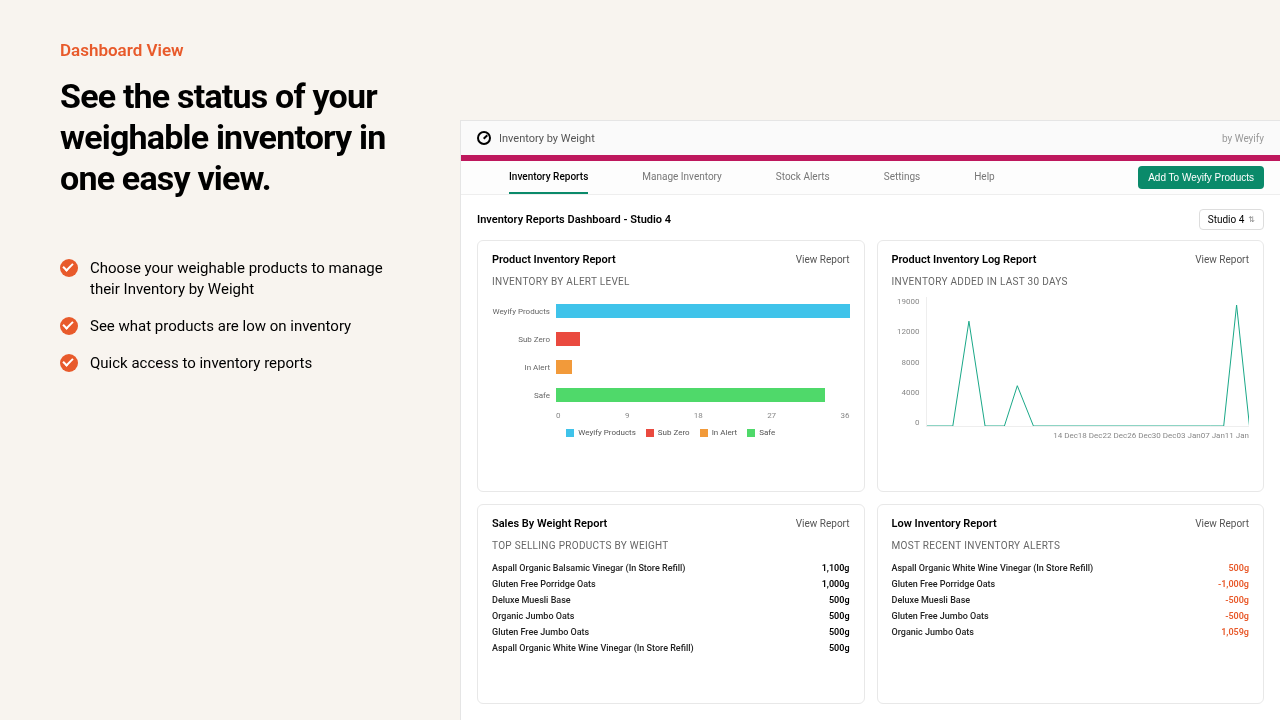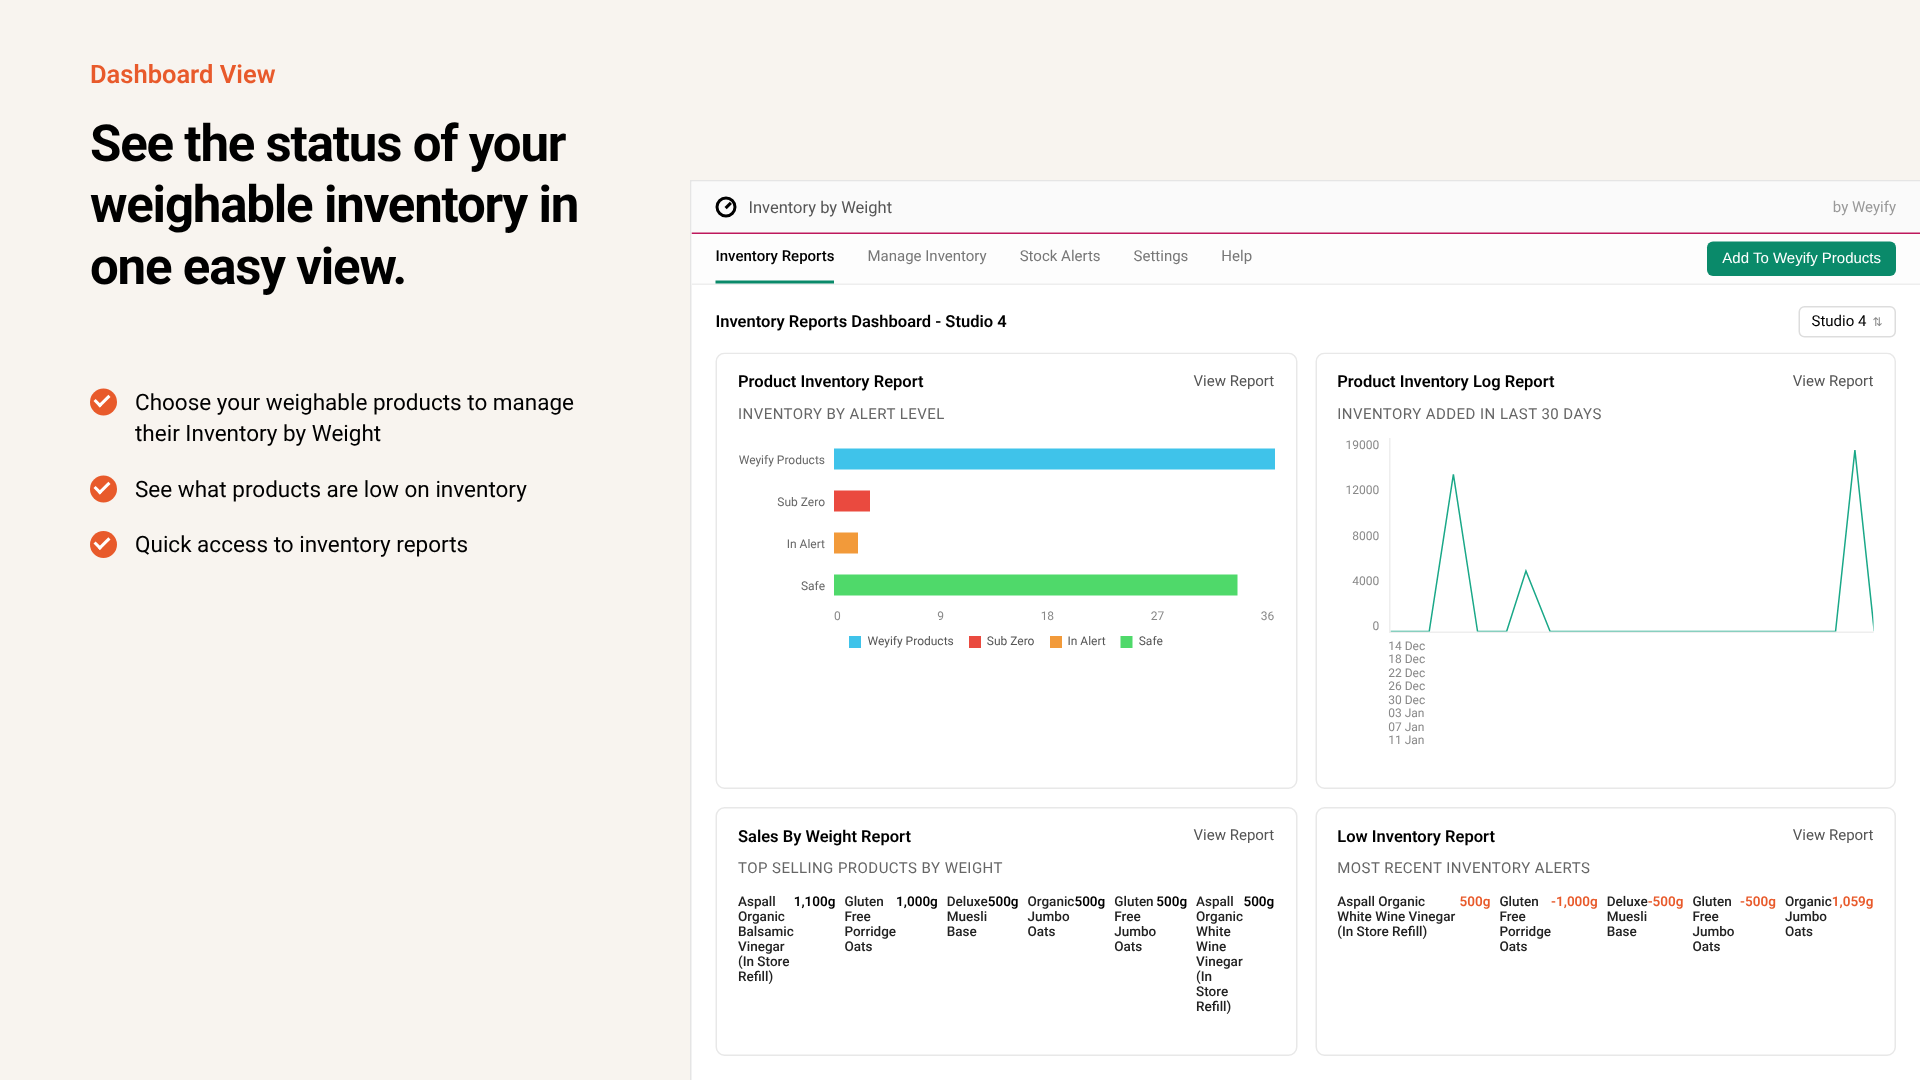--- a/index.html
+++ b/index.html
@@ -34,31 +34,31 @@
     border:1px solid #e5e5e5;
     border-right:none;
     border-bottom:none;
     display:flex;
     flex-direction:column;
     height:600px;
     overflow:hidden;
   }
   .app-header {
     display:flex; justify-content:space-between; align-items:center;
-    padding:10px 16px; border-bottom:1px solid #be185d; background:#fafafa;
+    padding:10px 16px; border-bottom:6px solid #be185d; background:#fafafa;
     font-size:11px; color:#555;
   }
   .app-header-left { display:flex; align-items:center; gap:8px; }
   .mini-logo-icon { width:14px; height:14px; border:2px solid #000; border-radius:50%; position:relative;}
   .mini-logo-icon::after { content:""; position:absolute; width:5px; height:2px; background:#000; top:3px; left:4px; transform:rotate(-45deg);}
   .by-weyify { color:#999; font-size:10px; }
   
   .tabs-row { display:flex; justify-content:space-between; align-items:center; padding:0 16px; border-bottom:1px solid #eee; background:#fdfdfd;}
   .tabs { display:flex; gap:22px; }
-  .tab { padding:10px 0; font-size:10px; color:#777; cursor:pointer; border-bottom:2px solid transparent;}
+  .tab { padding:10px 0; font-size:10px; color:#777; cursor:pointer; border-bottom:2px solid transparent;margin-left:32px;}
   .tab.active { color:#000; border-bottom-color:#0a8a6a; font-weight:500;}
   .add-btn { background:#0a8a6a; color:#fff; font-size:10px; padding:6px 10px; border-radius:4px; border:none; cursor:pointer;}
   
   .subheader { display:flex; justify-content:space-between; align-items:center; padding:14px 16px 10px; }
   .dash-title { font-size:11px; font-weight:600; }
   .location-sel { font-size:10px; padding:4px 8px; border:1px solid #ddd; border-radius:4px; background:#fff; display:flex; align-items:center; gap:4px; cursor:pointer;}
   .sel-arrows { font-size:8px; line-height:1; color:#888;}
   
   .cards-grid { display:grid; grid-template-columns:1fr 1fr; gap:12px; padding:0 16px 16px; flex:1; overflow:hidden;}
   .card { border:1px solid #e8e8e8; border-radius:6px; padding:12px 14px; background:#fff; display:flex; flex-direction:column;}
@@ -75,24 +75,24 @@
   .bar-fill { height:14px; position:absolute; left:0;}
   .bar-axis { display:flex; justify-content:space-between; margin-left:64px; font-size:8px; color:#888; margin-top:2px;}
   .legend { display:flex; justify-content:center; gap:10px; margin-top:8px; font-size:8px; color:#555;}
   .legend-item { display:flex; align-items:center; gap:4px;}
   .sw { width:8px; height:8px;}
   
   
   .line-chart { position:relative; height:130px; display:flex;}
   .y-ticks { display:flex; flex-direction:column; justify-content:space-between; font-size:8px; color:#888; padding-right:6px; text-align:right; width:34px;}
   .plot { flex:1; position:relative; border-left:1px solid #eee; border-bottom:1px solid #eee;}
-  .x-ticks { display:flex; justify-content:flex-end; font-size:8px; color:#888; margin-top:4px; margin-left:34px;flex-direction:column;}
-  
-  
-  .data-list { display:flex; flex-direction:row; gap:6px; margin-top:2px;}
+  .x-ticks { display:flex; justify-content:flex-end; font-size:8px; color:#888; margin-top:4px; margin-left:34px;}
+  
+  
+  .data-list { display:flex; flex-direction:column; gap:6px; margin-top:2px;}
   .data-row { display:flex; justify-content:space-between; font-size:9px;}
   .data-row .name { color:#222; font-weight:500;}
   .data-row .val { font-weight:600;}
   .neg { color:#e85a2b;}
 </style>
 </head>
 <body>
 
 <div class="left-panel">
   <div class="eyebrow">Dashboard View</div>

